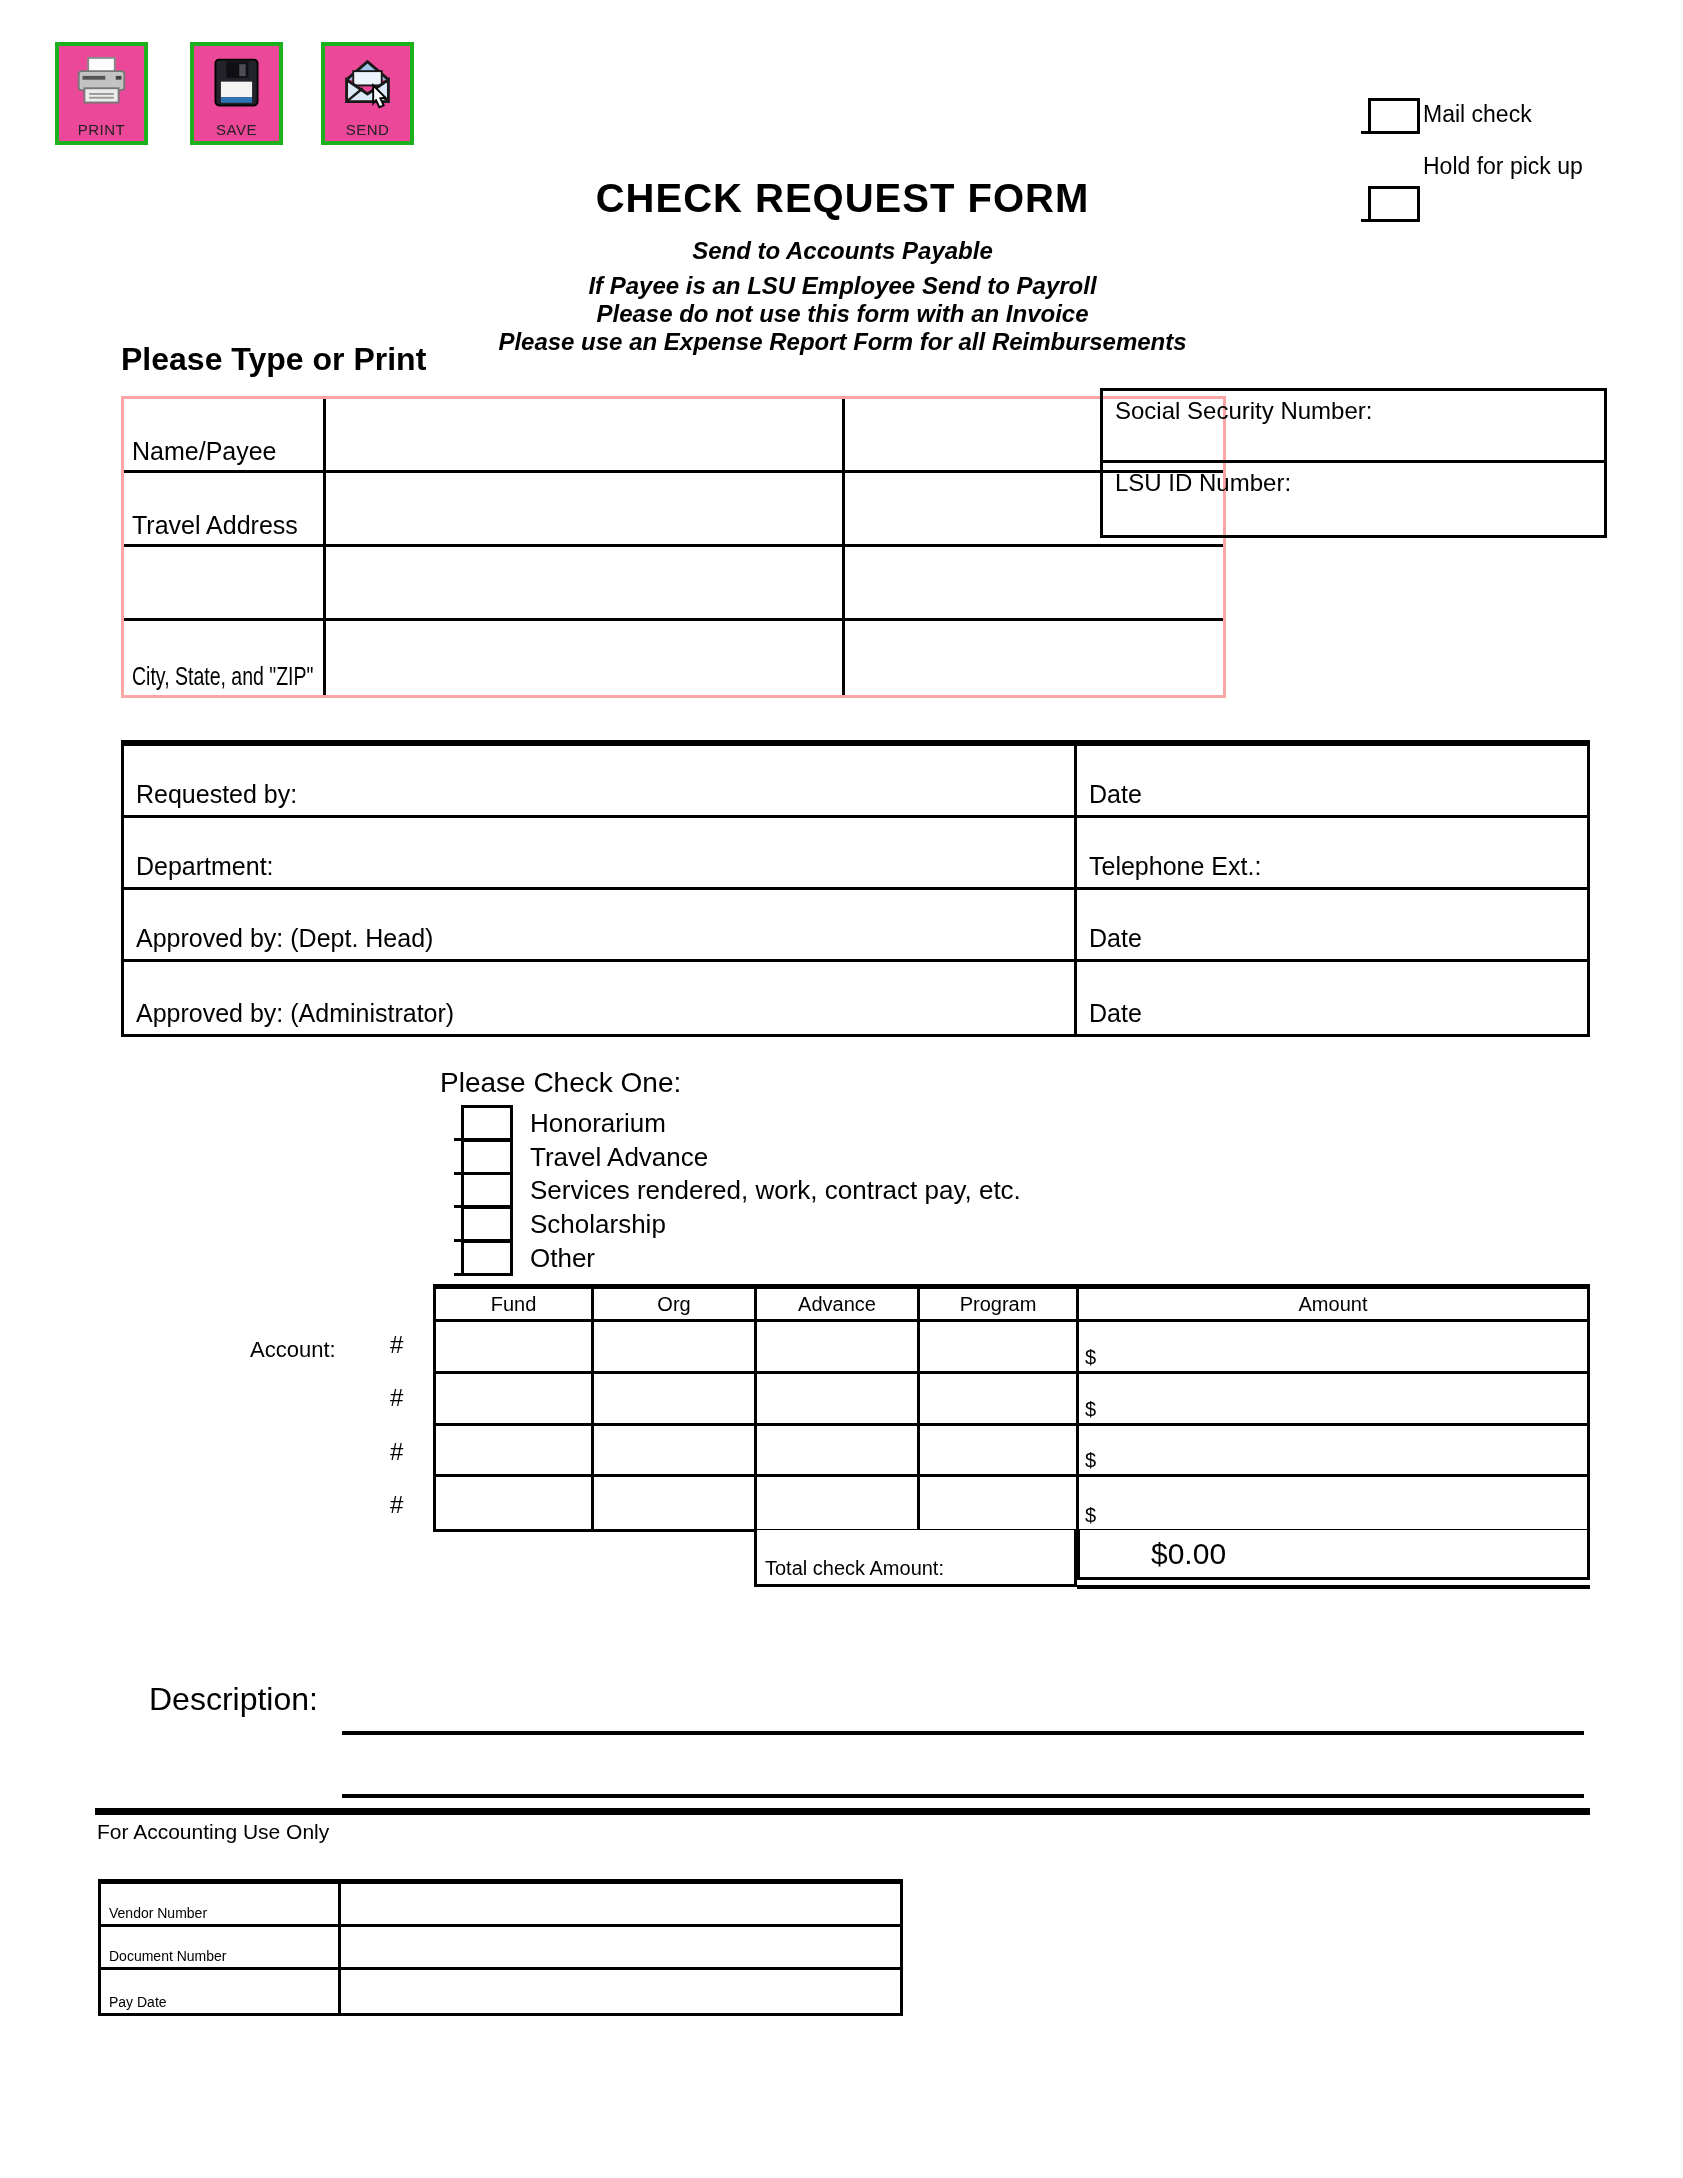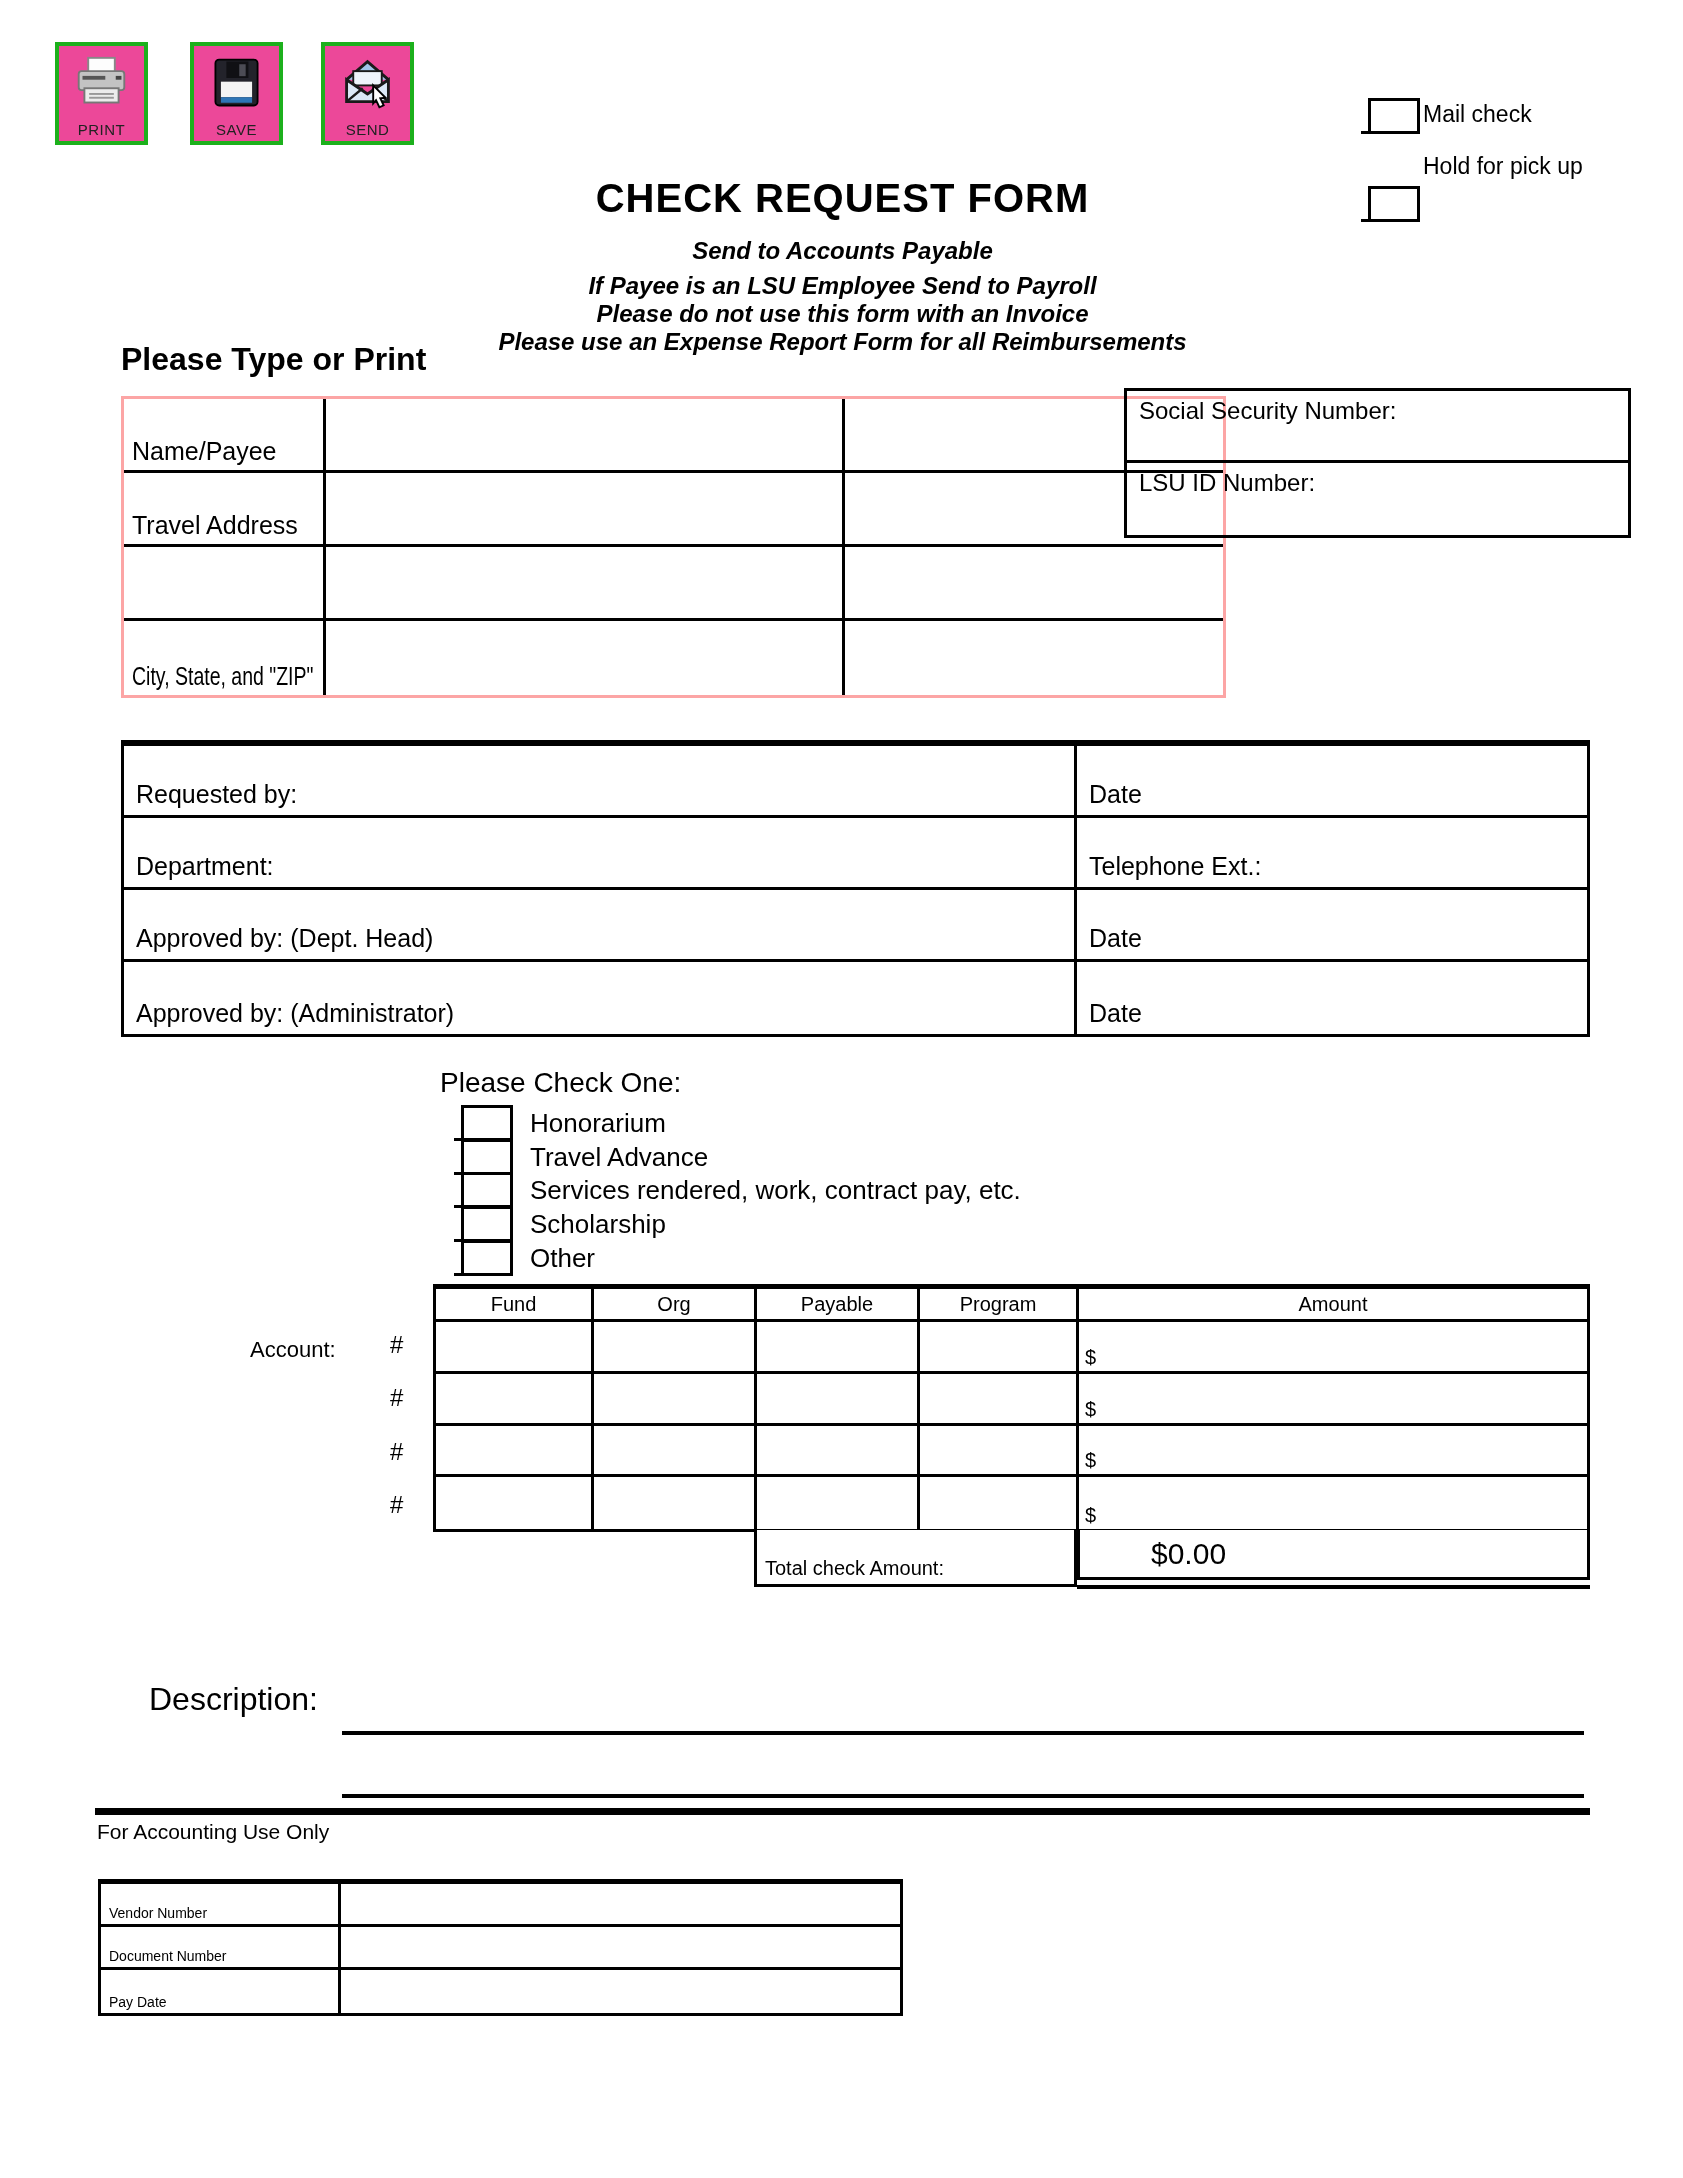--- a/index.html
+++ b/index.html
@@ -21,21 +21,21 @@
   
   .payee-table{position:absolute;left:121px;top:388px;width:1105px;height:302px;display:grid;
     grid-template-columns:202px 519px 1fr;grid-template-rows:repeat(4,1fr);
     border:3px solid #fca5a5;box-sizing:border-box;margin-top:8px;}
   .payee-table>div{border-right:3px solid #000;border-bottom:3px solid #000;box-sizing:border-box;
     display:flex;align-items:flex-end;padding:4px 8px;font-size:25px;}
   .payee-table>div:nth-child(3n){border-right:none;}
   .payee-table>div:nth-child(n+10){border-bottom:none;}
   .condensed{display:inline-block;transform:scaleX(.78);transform-origin:left bottom;white-space:nowrap;}
   
-  .ssn-box{position:absolute;left:1124px;top:388px;width:507px;height:150px;display:grid;
+  .ssn-box{position:absolute;left:1100px;top:388px;width:507px;height:150px;display:grid;
     grid-template-rows:1fr 1fr;border:3px solid #000;box-sizing:border-box;}
   .ssn-box>div{padding:6px 12px;font-size:24px;box-sizing:border-box;}
   .ssn-box>div:first-child{border-bottom:3px solid #000;}
   
   .req-table{position:absolute;left:121px;top:740px;width:1469px;height:297px;display:grid;
     grid-template-columns:953px 1fr;grid-template-rows:repeat(4,1fr);
     border:3px solid #000;border-top:6px solid #000;box-sizing:border-box;}
   .req-table>div{border-right:3px solid #000;border-bottom:3px solid #000;box-sizing:border-box;
     display:flex;align-items:flex-end;padding:6px 12px;font-size:25px;}
   .req-table>div:nth-child(2n){border-right:none;}
@@ -231,21 +231,21 @@
 
 <span class="acct-lbl">Account:</span>
 <span class="hash" style="top:1331px;">#</span>
 <span class="hash" style="top:1384px;">#</span>
 <span class="hash" style="top:1438px;">#</span>
 <span class="hash" style="top:1491px;">#</span>
 
 <div class="acct-table">
   <div class="acct-head">Fund</div>
   <div class="acct-head">Org</div>
-  <div class="acct-head">Payable</div>
+  <div class="acct-head">Advance</div>
   <div class="acct-head">Program</div>
   <div class="acct-head">Amount</div>
 
   <div class="acct-cell"></div>
   <div class="acct-cell"></div>
   <div class="acct-cell"></div>
   <div class="acct-cell"></div>
   <div class="acct-cell">
       <span>$</span>
     </div>

